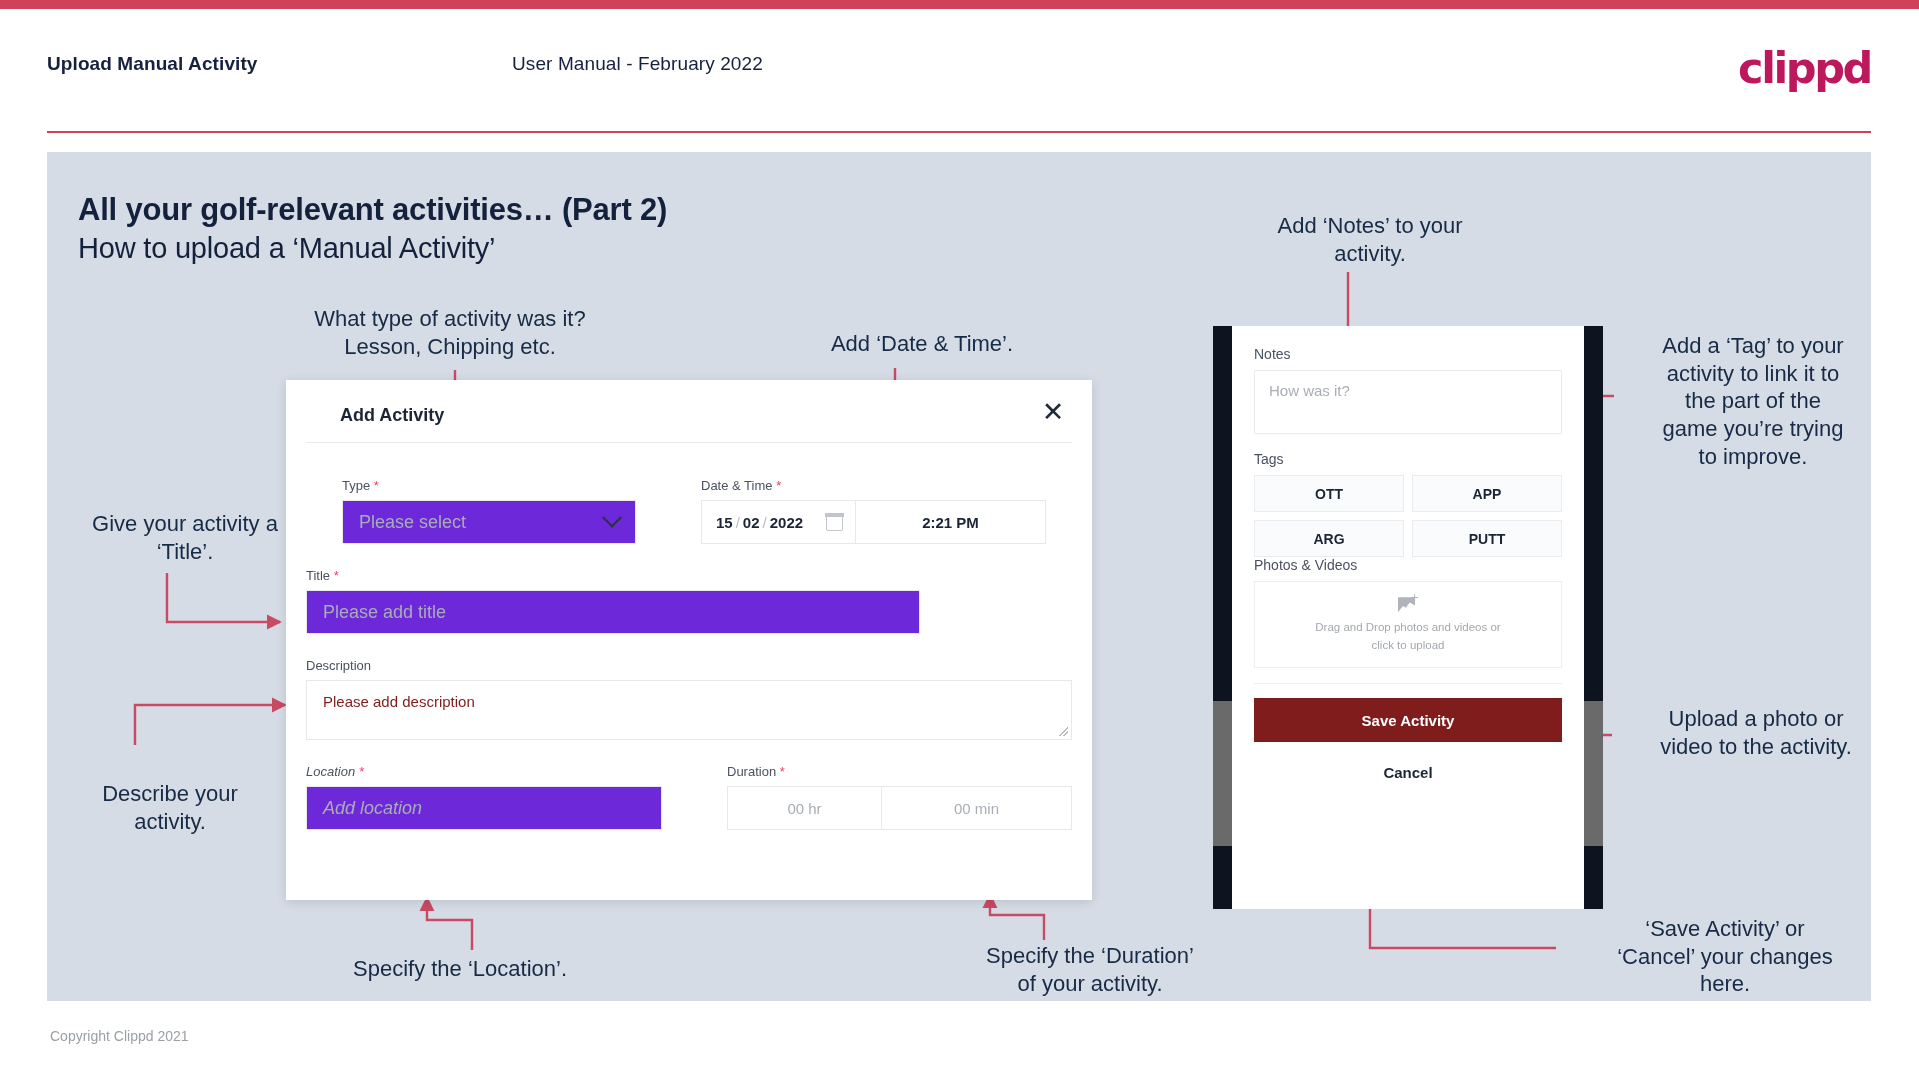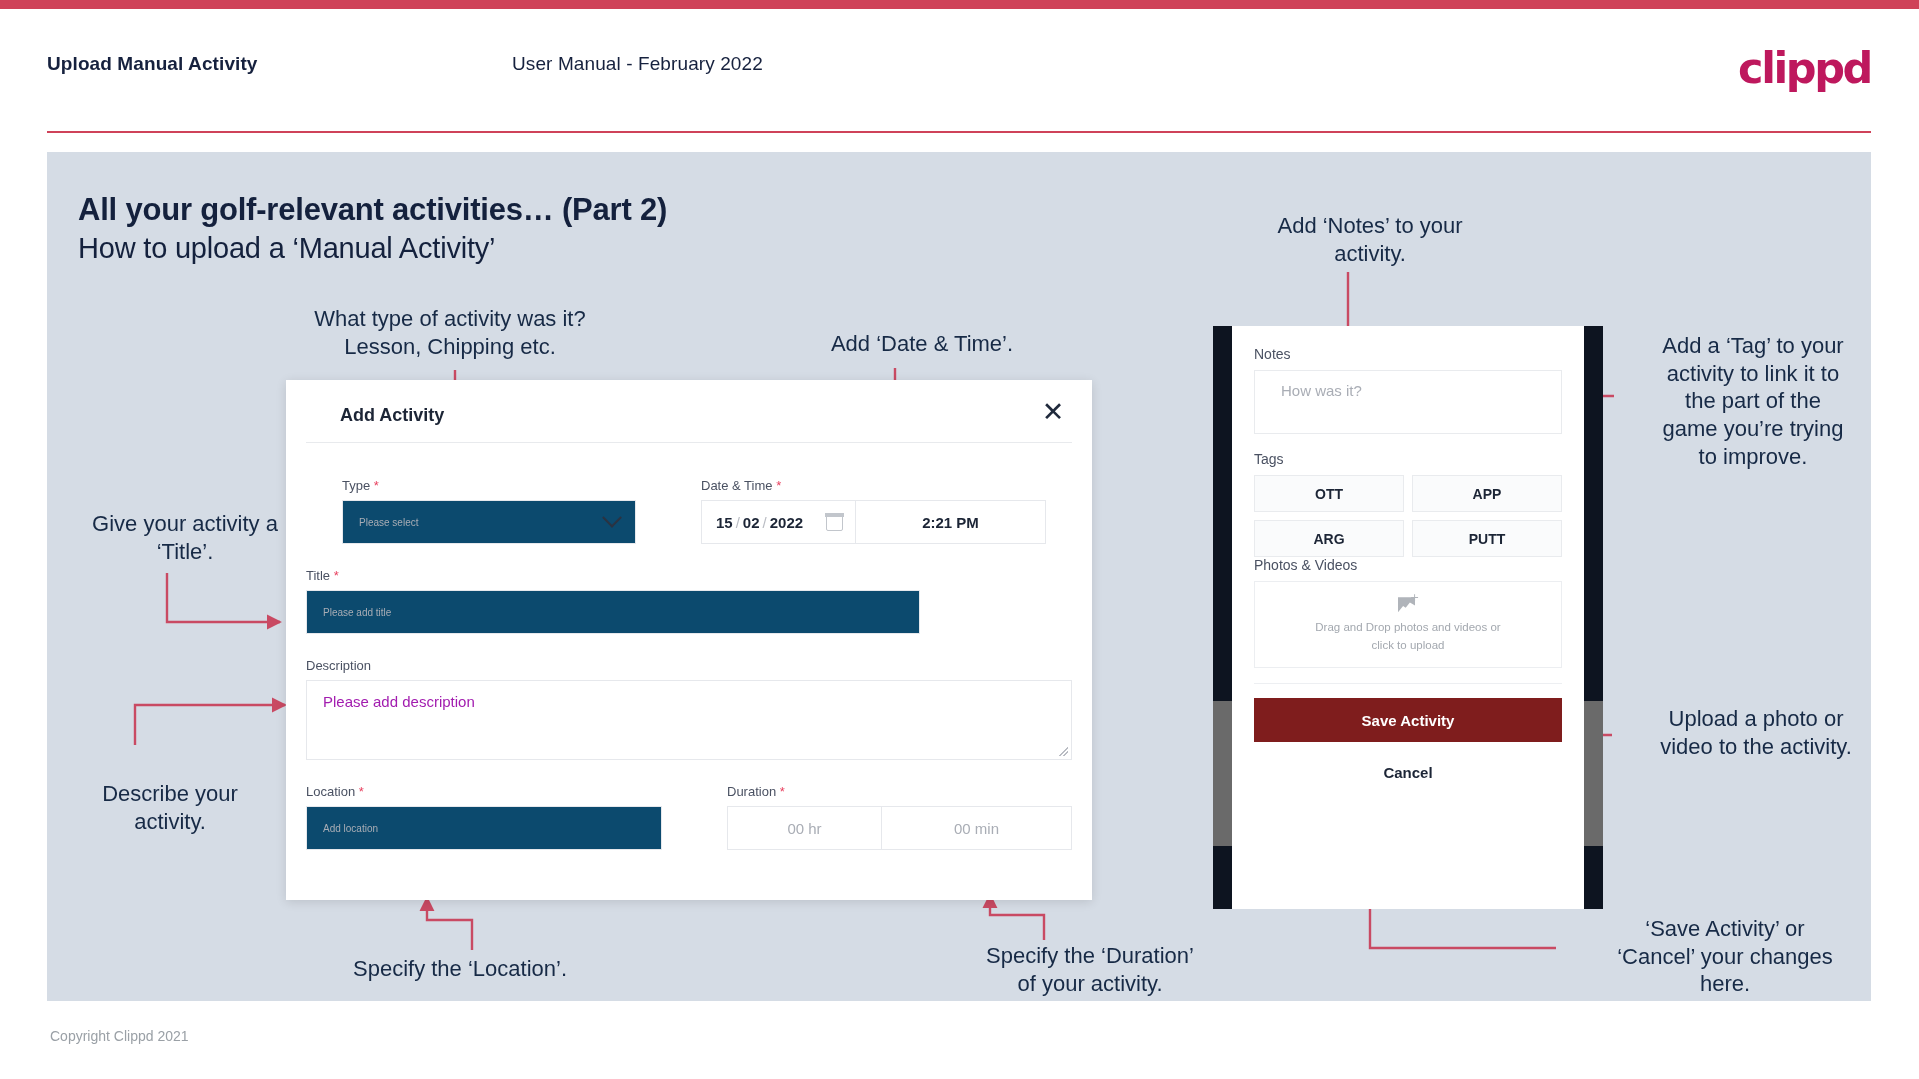--- a/index.html
+++ b/index.html
@@ -93,23 +93,23 @@
   .row { display:flex; padding:0 20px; }
   .fld { margin-bottom:2px; }
 
   .lbl {
     font-size:13px; color:#4a5162; margin-bottom:7px; display:block;
     font-weight:400;
   }
   .req { color:#e8415f; font-size:13px; }
 
   .inp {
-    height:44px; border:1px solid #e6e8ec; background:#0c4a6e;
+    height:44px; border:1px solid #e6e8ec; background:#6d28d9;
     display:flex; align-items:center; padding:0 16px;
-    font-size:10px; color:#a9adb5;
+    font-size:18px; color:#a9adb5;
   }
   .inp.dropdown { justify-content:space-between; }
   .chev {
     width:14px; height:14px; display:inline-block;
     border-right:2px solid #2b3342; border-bottom:2px solid #2b3342;
     transform:rotate(45deg) translate(-3px,-3px);
   }
 
   .dt-wrap { display:flex; }
   .dt-date {
@@ -123,22 +123,22 @@
     content:""; position:absolute; left:-1.8px; right:-1.8px; top:-1.8px; height:4px;
     background:#c2c6cc;
   }
   .dt-time {
     height:44px; width:190px; border:1px solid #e6e8ec; border-left:none; background:#fff;
     display:flex; align-items:center; justify-content:center;
     font-size:15px; color:#1c2536; font-weight:700;
   }
 
   .ta {
-    height:80px; border:1px solid #e6e8ec; background:#fff;
-    padding:12px 16px; font-size:15px; color:#a21caf; position:relative;
+    height:60px; border:1px solid #e6e8ec; background:#fff;
+    padding:12px 16px; font-size:15px; color:#7f1d1d; position:relative;
   }
   .ta:after {
     content:""; position:absolute; right:3px; bottom:3px;
     width:9px; height:9px;
     background:
       linear-gradient(135deg, transparent 46%, #b9bcc3 46%, #b9bcc3 56%, transparent 56%),
       linear-gradient(135deg, transparent 70%, #b9bcc3 70%, #b9bcc3 80%, transparent 80%);
   }
 
   .dur-wrap { display:flex; }
@@ -161,21 +161,21 @@
   .bez-seg {
     position:absolute; width:19px; background:#6a6a6a;
   }
   .phone-screen {
     position:absolute; left:19px; top:0; width:352px; height:583px;
     background:#ffffff; padding:20px 22px 0 22px;
   }
   .p-lbl { font-size:14px; color:#4a5162; margin-bottom:8px; }
   .p-notes {
     height:64px; border:1px solid #e9ebee; background:#fff;
-    padding:11px 26px; font-size:15px; color:#a9adb5; margin-bottom:17px;
+    padding:11px 14px; font-size:15px; color:#a9adb5; margin-bottom:17px;
   }
   .tags-grid { display:grid; grid-template-columns:1fr 1fr; gap:8px; margin-bottom:0; }
   .tag {
     height:37px; border:1px solid #e9ebee; background:#fafbfc;
     display:flex; align-items:center; justify-content:center;
     font-size:14px; font-weight:700; color:#1c2536;
   }
   .dropzone {
     height:87px; border:1px solid #eceef1; background:#fff;
     display:flex; flex-direction:column; align-items:center; justify-content:center;
@@ -314,21 +314,21 @@
           <span>Description</span>
           <span class="req"></span>
         </span>
         <div class="ta">
           <span>Please add description</span>
         </div>
       </div>
     </div>
 
     <div class="row" style="margin-top:22px;">
-      <div class="fld" style="width:360px;">
+      <div class="fld" style="width:360px;font-style:italic;">
         <span class="lbl">
           <span>Location</span>
           <span class="req">*</span>
         </span>
         <div class="inp">
           <span>Add location</span>
         </div>
       </div>
 
       <div class="fld" style="margin-left:65px;">

